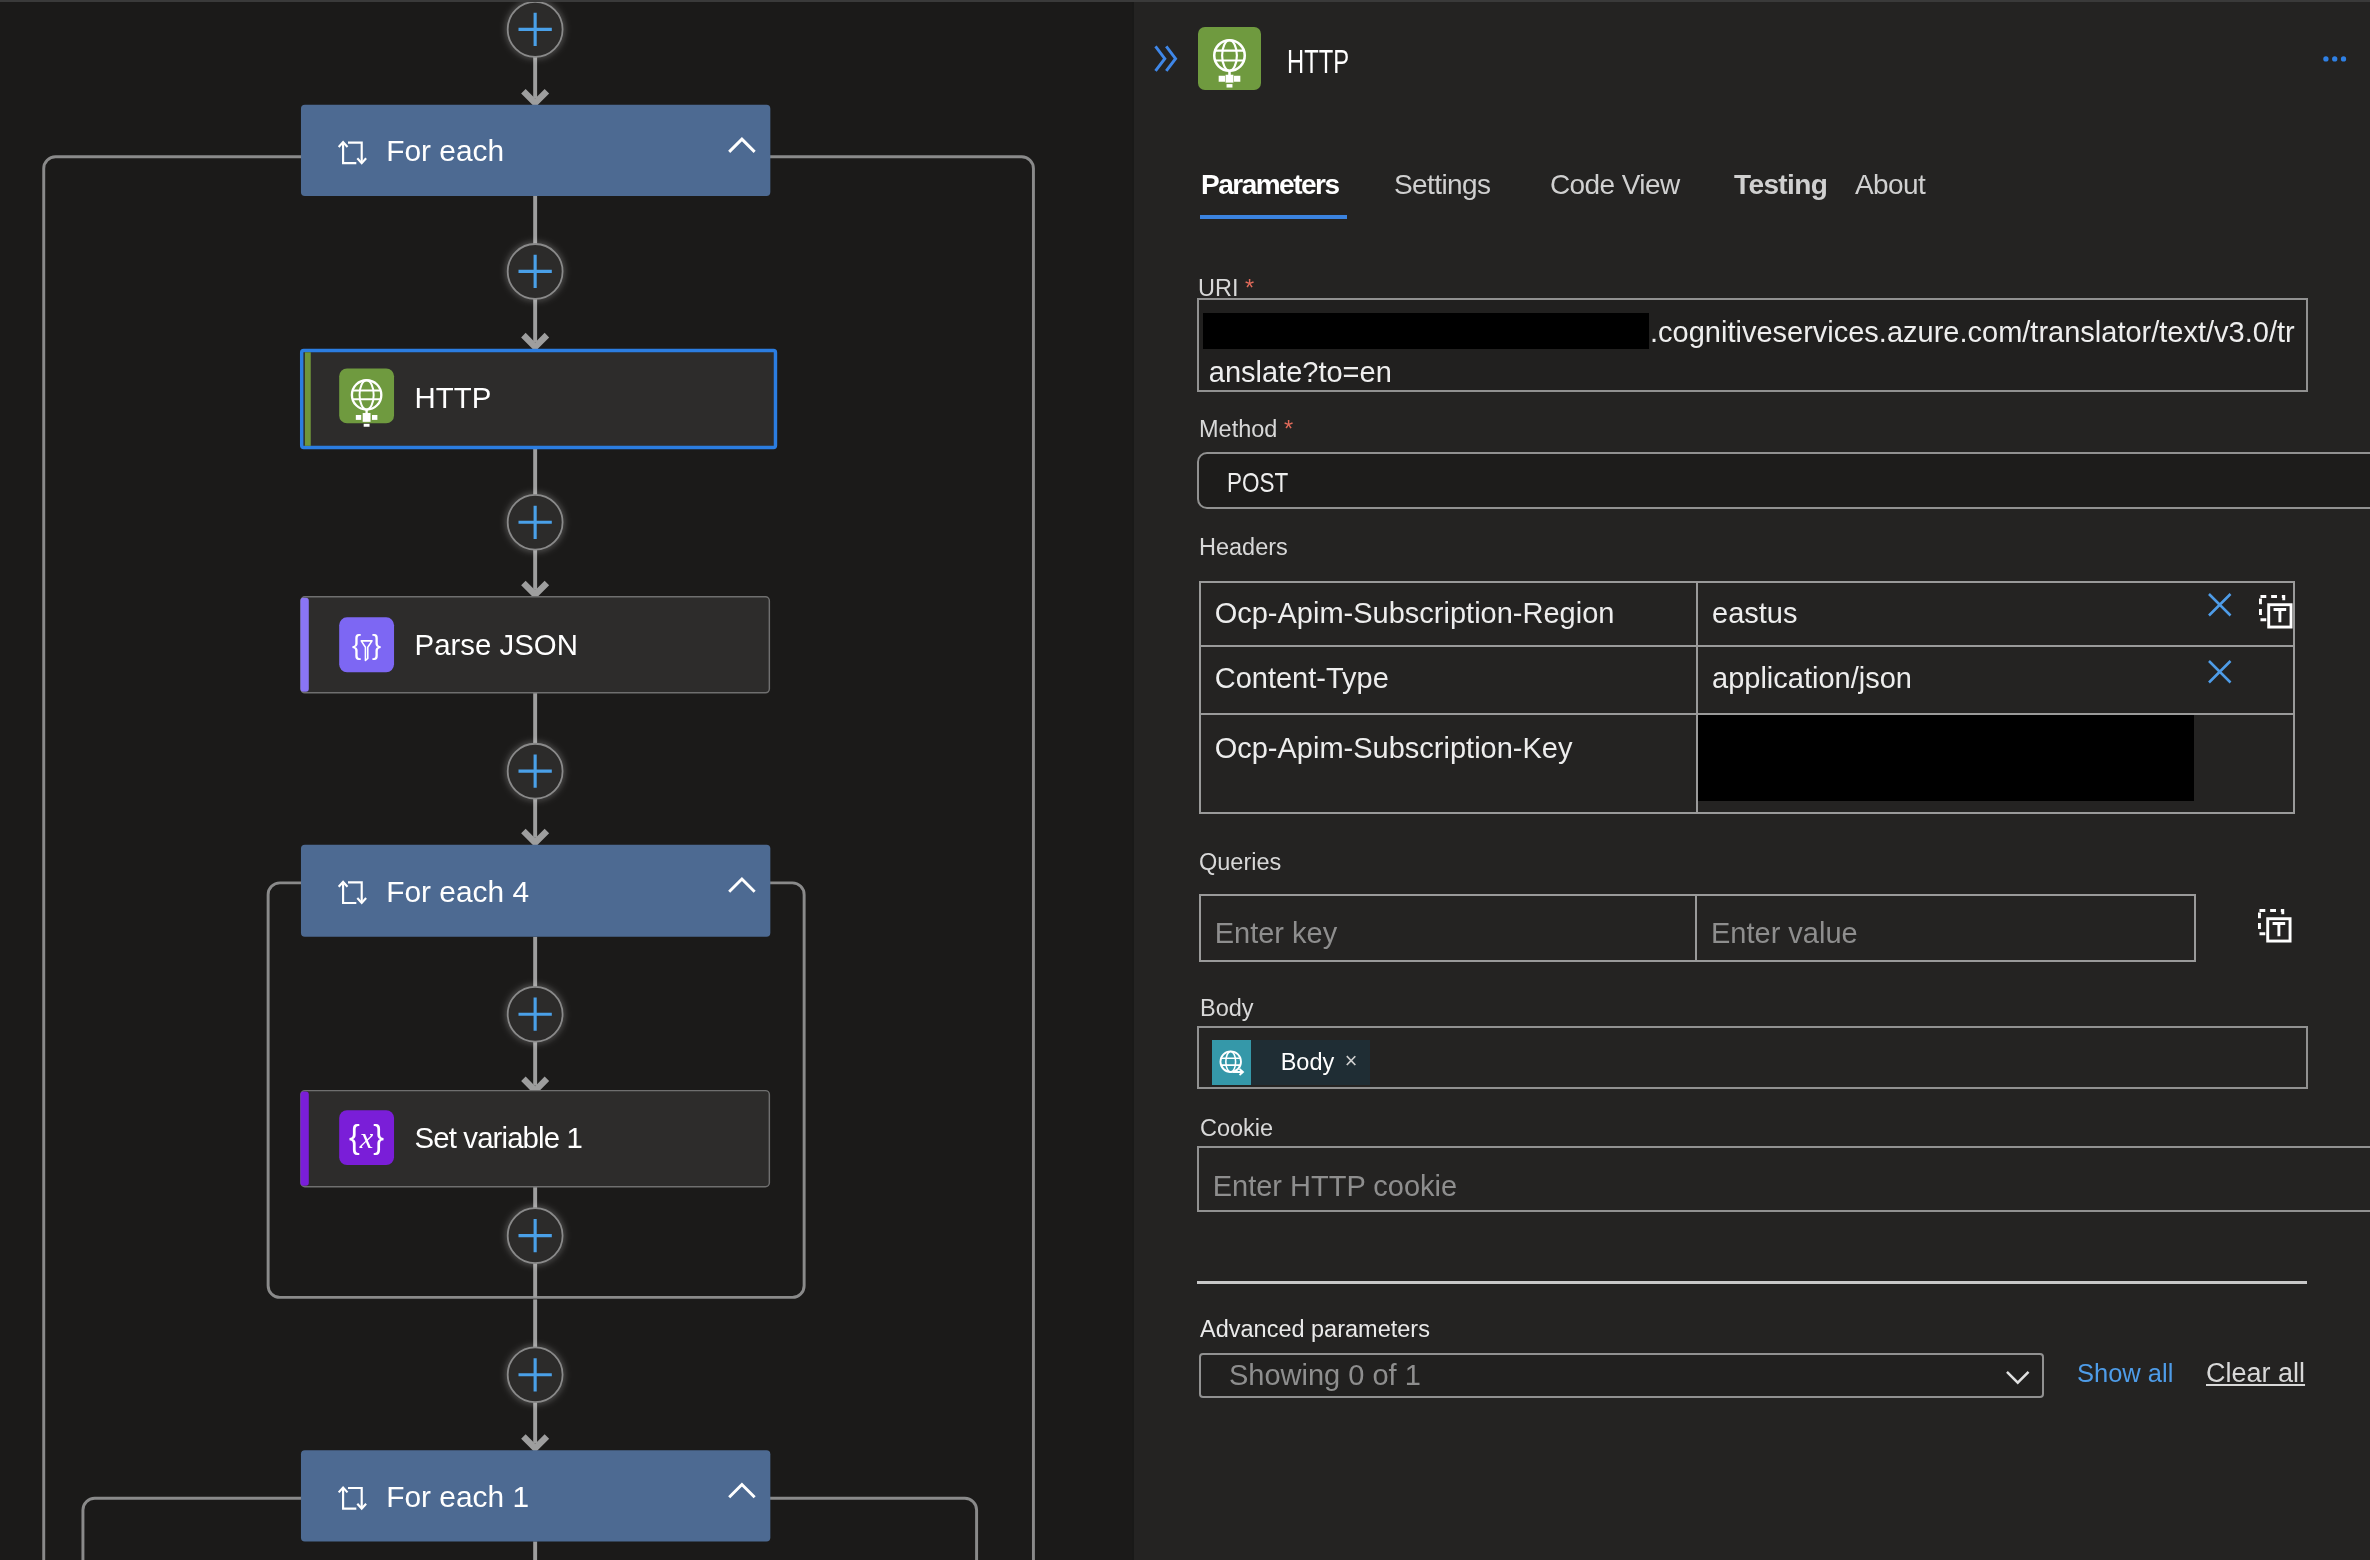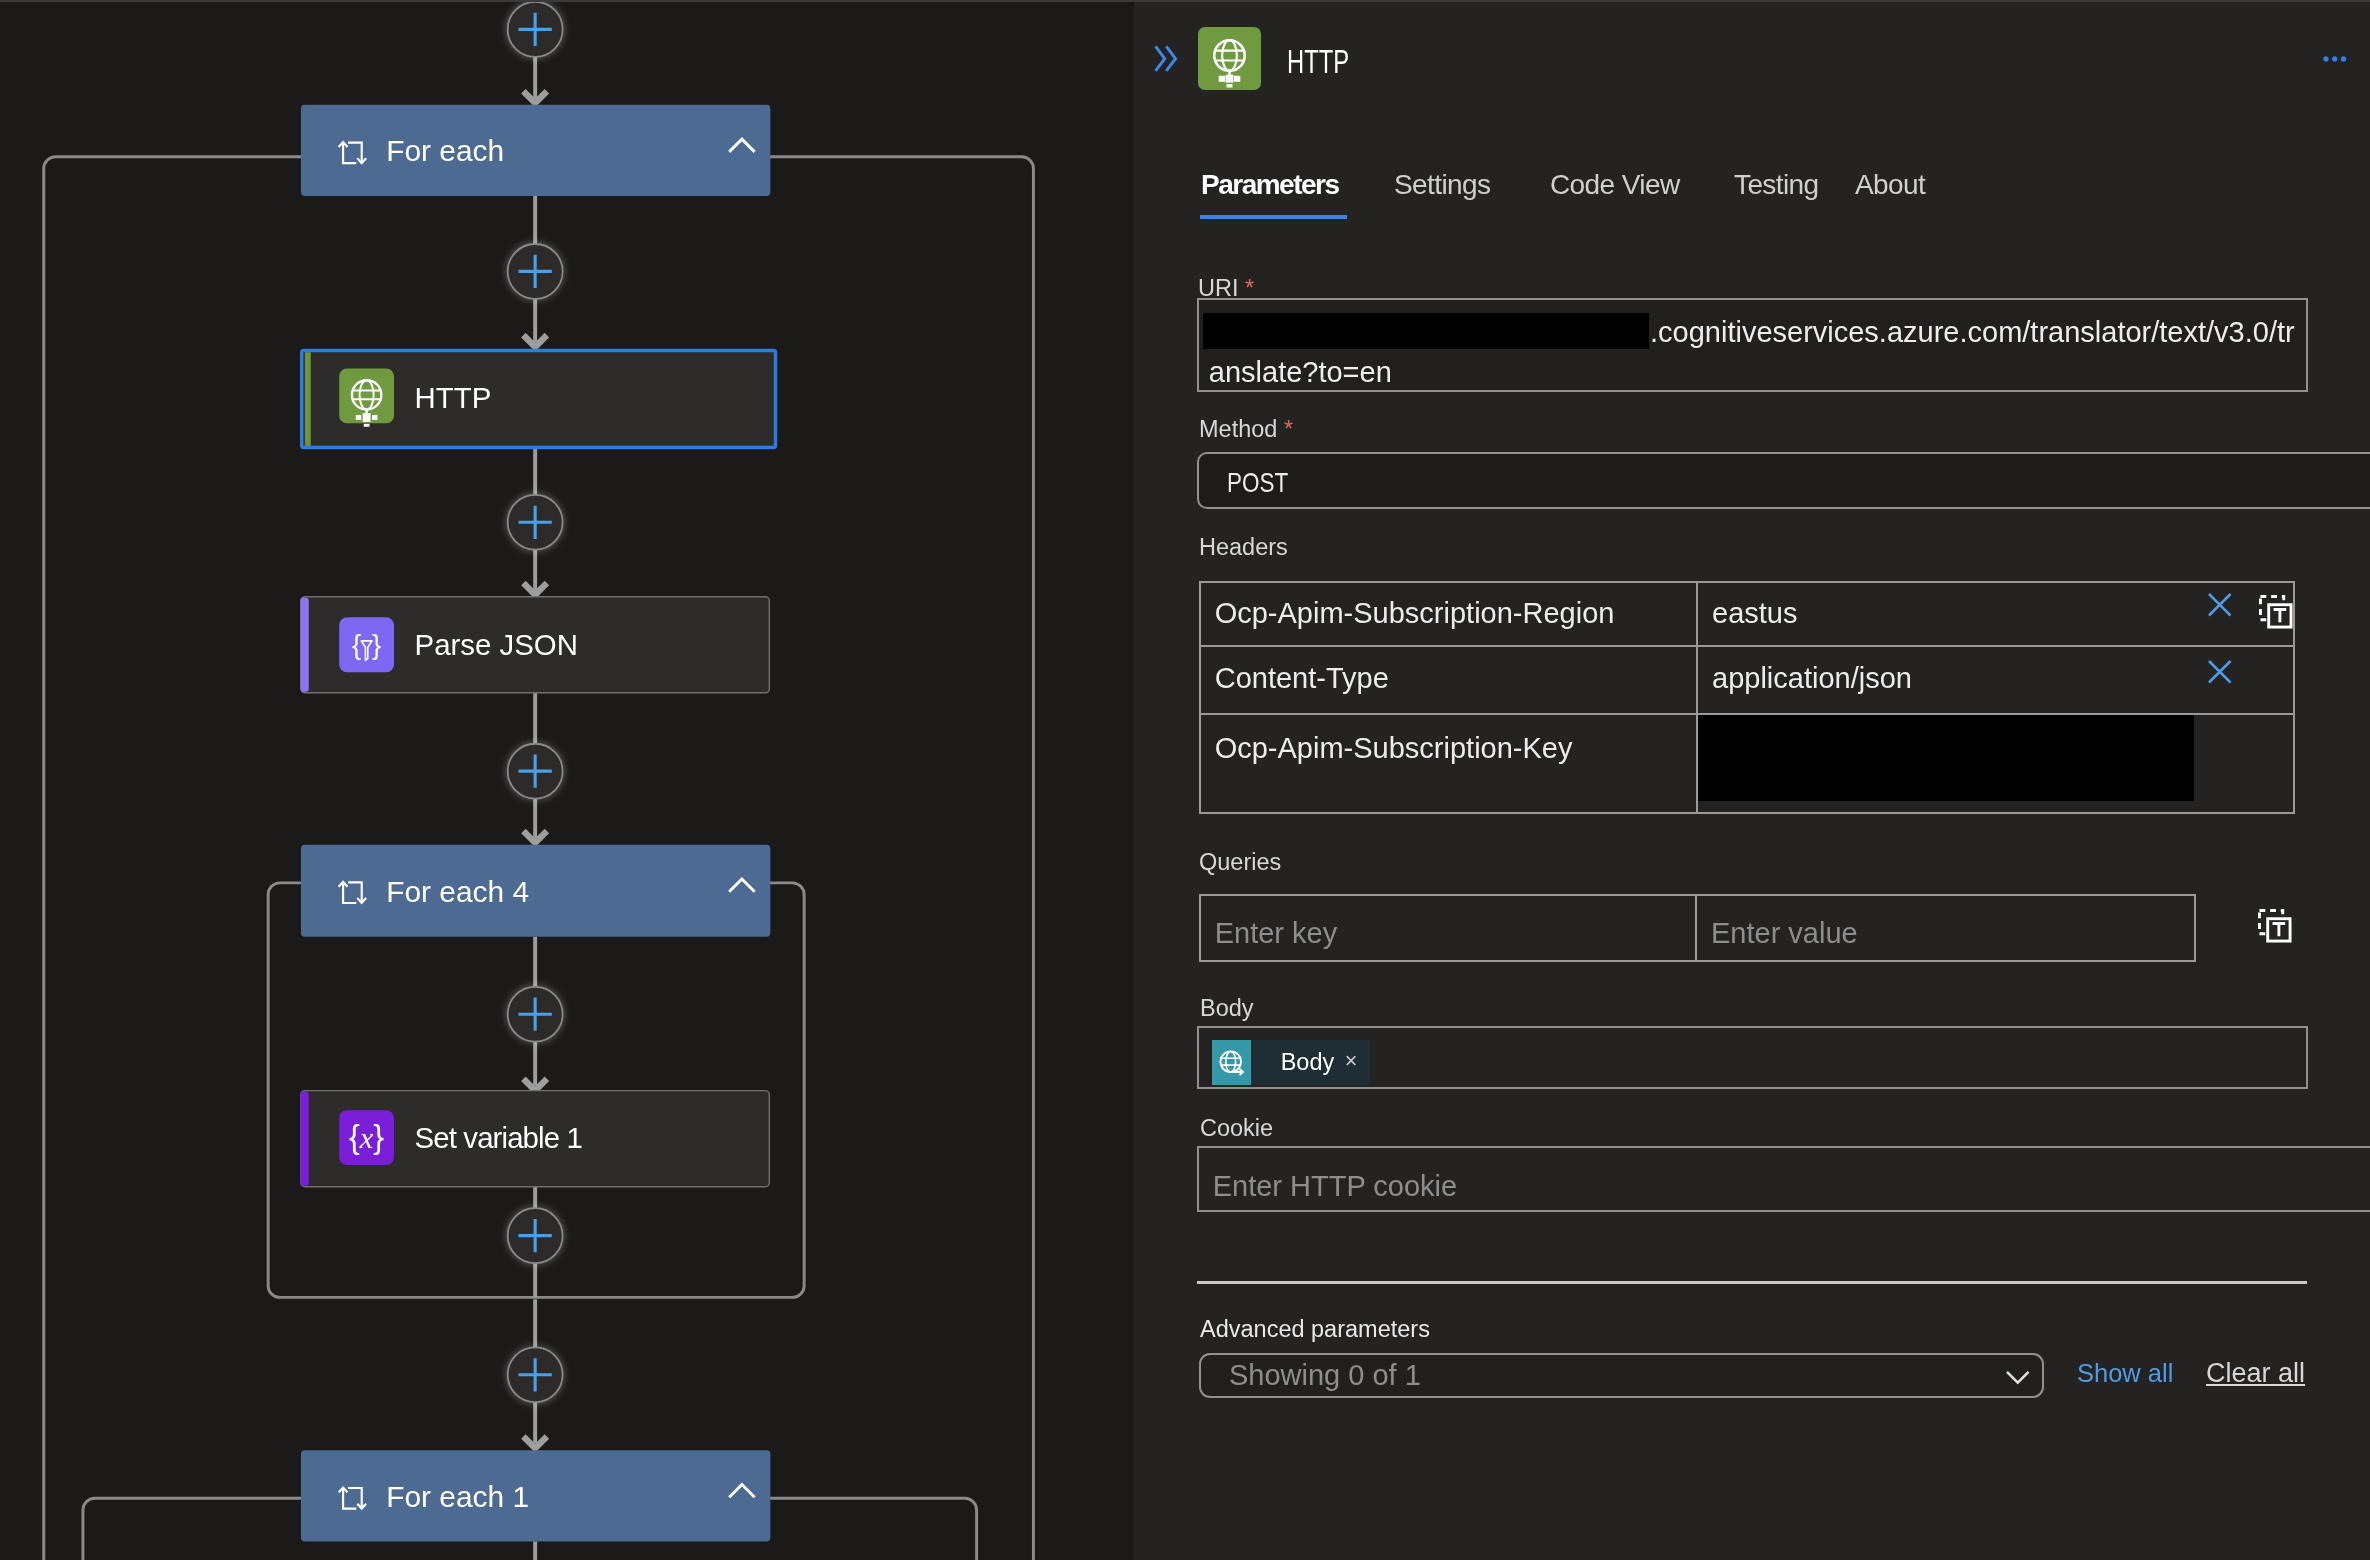--- a/index.html
+++ b/index.html
@@ -154,21 +154,21 @@
 <div class="abs" style="left:153px;top:43px;color:#ffffff;font-size:33px;transform:scaleX(0.72);transform-origin:0 0;">HTTP</div>
 <svg class="abs" style="left:1188px;top:53px" width="27.4" height="11.8" viewBox="0 0 28 12">
   <circle cx="4" cy="6" r="2.7" fill="#2f80e4"></circle>
       <circle cx="13" cy="6" r="2.7" fill="#2f80e4"></circle>
       <circle cx="22" cy="6" r="2.7" fill="#2f80e4"></circle>
 </svg>
 
 <div class="tab" style="left:67px;top:169px;color:#ffffff;font-weight:bold;letter-spacing:-1.5px;">Parameters</div>
 <div class="tab" style="left:260px;top:169px;">Settings</div>
 <div class="tab" style="left:416px;top:169px;">Code View</div>
-<div class="tab" style="left:600px;top:169px;">Testing</div>
+<div class="tab" style="left:600px;top:169px;font-weight:bold;">Testing</div>
 <div class="tab" style="left:721px;top:169px;">About</div>
 <div class="abs" style="left:66px;top:215px;width:147px;height:4.4px;background:#3b83e0;"></div>
 
 <div class="lbl" style="left:64px;top:275px;">URI <span class="star">*</span></div>
 <div class="ibox" style="left:63px;top:298px;width:1111px;height:94px;background:#21201f;">
   <div style="position:absolute;left:3.9px;top:12.7px;width:446px;height:36px;background:#000;"></div>
   <div class="itext" style="position:absolute;left:451px;top:15.7px;">.cognitiveservices.azure.com/translator/text/v3.0/tr</div>
   <div class="itext" style="position:absolute;left:9.8px;top:56px;">anslate?to=en</div>
 </div>
 
@@ -234,21 +234,21 @@
   </div>
 </div>
 
 <div class="lbl" style="left:66px;top:1115px;">Cookie</div>
 <div class="ibox" style="left:63px;top:1146px;width:1232px;height:66px;">
   <div class="ph" style="position:absolute;left:13.7px;top:21.6px;">Enter HTTP cookie</div>
 </div>
 
 <div class="abs" style="left:63px;top:1281px;width:1110px;height:2.9px;background:#c8c8c8;"></div>
 <div class="lbl" style="left:66px;top:1316px;color:#eaeaea;">Advanced parameters</div>
-<div class="ibox" style="left:65px;top:1353px;width:845px;height:45px;border-radius:11px;background:#21201f;">
+<div class="ibox" style="left:65px;top:1353px;width:845px;height:45px;border-radius:4px;background:#21201f;">
   <div class="ph" style="position:absolute;left:28px;top:3.9px;">Showing 0 of 1</div>
   <svg style="position:absolute;right:11.8px;top:11.8px" width="25.5" height="19.6" viewBox="0 0 26 20">
         <path d="M2 5 L13 16 L24 5" stroke="#e0e0e0" stroke-width="2.6" fill="none"></path>
       </svg>
 </div>
 <div class="abs" style="left:943px;top:1359px;color:#4e9ce8;font-size:25.5px;">Show all</div>
 <div class="abs" style="left:1072px;top:1358px;color:#d8d8d8;font-size:27px;text-decoration:underline;">Clear all</div>
 </div>
 
 

